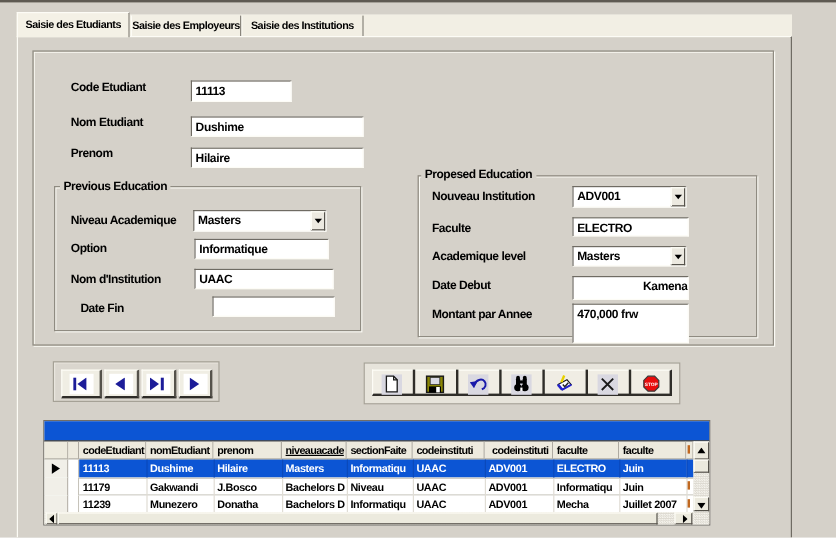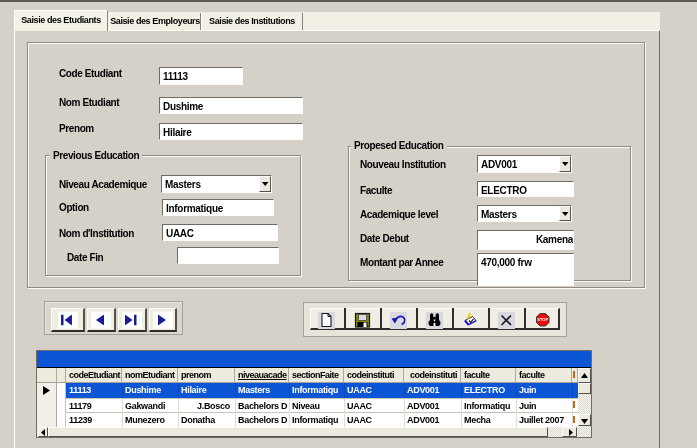--- a/index.html
+++ b/index.html
@@ -267,21 +267,21 @@
   <div class="cell" style="left:516px;top:383px;width:56px;color:#fff;">Juin</div>
   <div class="abs" style="left:572px;top:383px;width:6px;height:15px;background:#0c55d4;"></div>
 
   <div class="abs" style="left:37px;top:398px;width:20px;height:15px;background:#f1efe8;border-right:1px solid #aeaaa1;"></div>
   <div class="abs" style="left:57px;top:398px;width:9px;height:15px;background:#fff;border-right:1px solid #c6c3ba;"></div>
   <div class="abs" style="left:66px;top:398px;width:512px;height:15px;background:#fff;"></div>
   <div class="abs" style="left:66px;top:398px;width:512px;height:1px;background:#c6c3ba;"></div>
   <div class="abs" style="left:66px;top:412px;width:512px;height:1px;background:#c6c3ba;"></div>
   <div class="cell" style="left:66px;top:399px;width:56px;">11179</div>
   <div class="cell" style="left:122px;top:399px;width:56px;">Gakwandi</div>
-  <div class="cell" style="left:178px;top:399px;width:57px;margin-left:16px;">J.Bosco</div>
+  <div class="cell" style="left:178px;top:399px;width:57px;">J.Bosco</div>
   <div class="cell" style="left:235px;top:399px;width:54px;">Bachelors D</div>
   <div class="cell" style="left:289px;top:399px;width:55px;">Niveau</div>
   <div class="cell" style="left:344px;top:399px;width:60px;">UAAC</div>
   <div class="cell" style="left:404px;top:399px;width:57px;">ADV001</div>
   <div class="cell" style="left:461px;top:399px;width:55px;">Informatiqu</div>
   <div class="cell" style="left:516px;top:399px;width:56px;">Juin</div>
 
   <div class="abs" style="left:37px;top:413px;width:20px;height:14px;background:#f1efe8;border-right:1px solid #aeaaa1;"></div>
   <div class="abs" style="left:57px;top:413px;width:9px;height:14px;background:#fff;border-right:1px solid #c6c3ba;"></div>
   <div class="abs" style="left:66px;top:413px;width:512px;height:14px;background:#fff;"></div>

